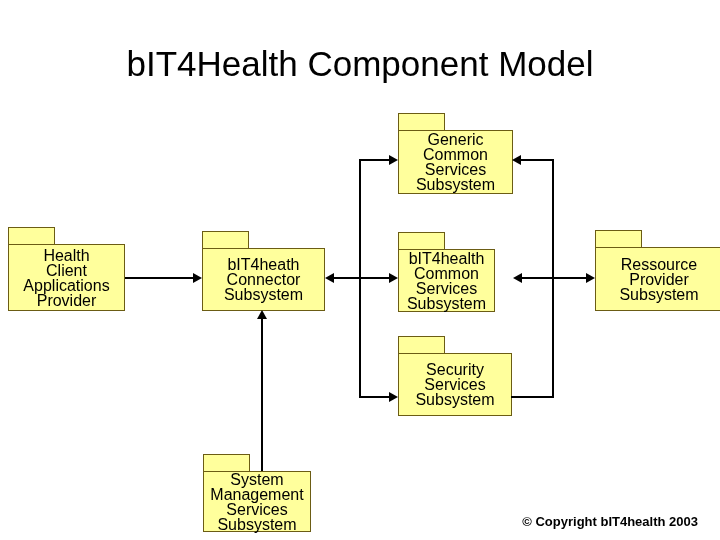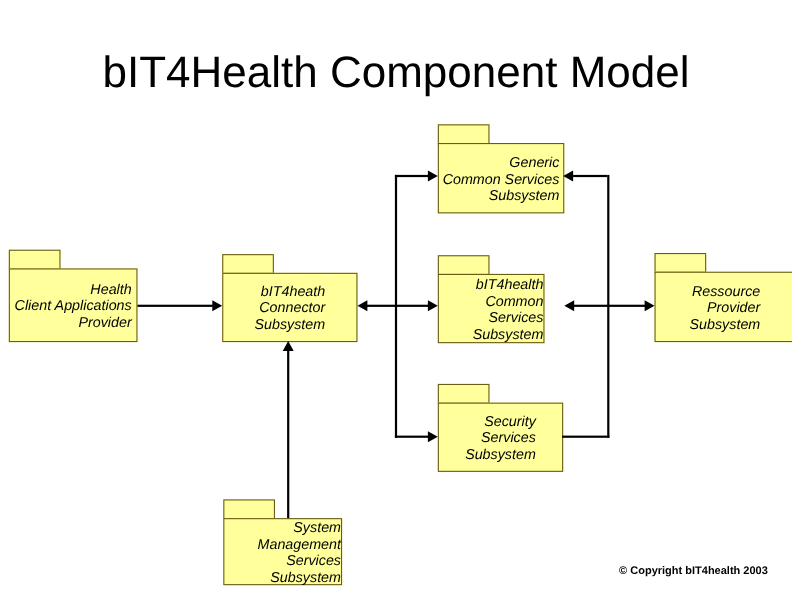--- a/index.html
+++ b/index.html
@@ -15,21 +15,21 @@
     font-family: "Liberation Sans", sans-serif;
     position: relative;
     overflow: hidden;
   }
   .canvas { position: absolute; left: 0; top: 0; width: 720px; height: 540px; }
 
   .slide-title {
     position: absolute;
     left: 0; top: 44px; width: 720px;
     text-align: center;
-    font-size: 40px;
+    font-size: 35px;
     font-weight: 400;
     color: #000;
     letter-spacing: 0px;
     white-space: nowrap;
   }
 
   
   .pkg { position: absolute; }
   .pkg .tab {
     position: absolute;
@@ -39,50 +39,49 @@
     border: 1px solid var(--box-border);
   }
   .pkg .body {
     position: absolute;
     left: 0; top: 17px; right: 0; bottom: 0;
     background: var(--box-fill);
     border: 1px solid var(--box-border);
     display: flex;
     align-items: center;
     justify-content: center;
-    text-align: right;
-    font-size: 13px;
+    text-align: center;
+    font-size: 16px;
     line-height: 15px;
     color: #000;
     white-space: pre-line;
-    font-style: italic;
   }
 
   #pkg-generic    { left: 398px; top: 113px; width: 115px; height: 81px; }
   #pkg-health     { left:   8px; top: 227px; width: 117px; height: 84px; }
   #pkg-connector  { left: 202px; top: 231px; width: 123px; height: 80px; }
   #pkg-common     { left: 398px; top: 232px; width: 97px; height: 80px; }
   #pkg-ressource  { left: 595px; top: 230px; width: 128px; height: 81px; }
-  #pkg-security   { left: 398px; top: 349px; width: 114px; height: 80px; }
+  #pkg-security   { left: 398px; top: 336px; width: 114px; height: 80px; }
   #pkg-sysmgmt    { left: 203px; top: 454px; width: 108px; height: 78px; }
 
   
   .hline, .vline { position: absolute; background: var(--line); }
   .hline { height: 2px; }
   .vline { width: 2px; }
 
   .arr { position: absolute; width: 0; height: 0; }
   .arr.right { border-top: 5px solid transparent; border-bottom: 5px solid transparent; border-left: 9px solid var(--line); }
   .arr.left  { border-top: 5px solid transparent; border-bottom: 5px solid transparent; border-right: 9px solid var(--line); }
   .arr.up    { border-left: 5px solid transparent; border-right: 5px solid transparent; border-bottom: 9px solid var(--line); }
 
   .copyright {
     position: absolute;
     top: 514px; right: 22px;
-    font-size: 10px;
+    font-size: 13px;
     font-weight: 700;
     color: #000;
   }
 </style>
 </head>
 <body>
 
 <div class="canvas">
 
   <div class="slide-title">bIT4Health Component Model</div>

